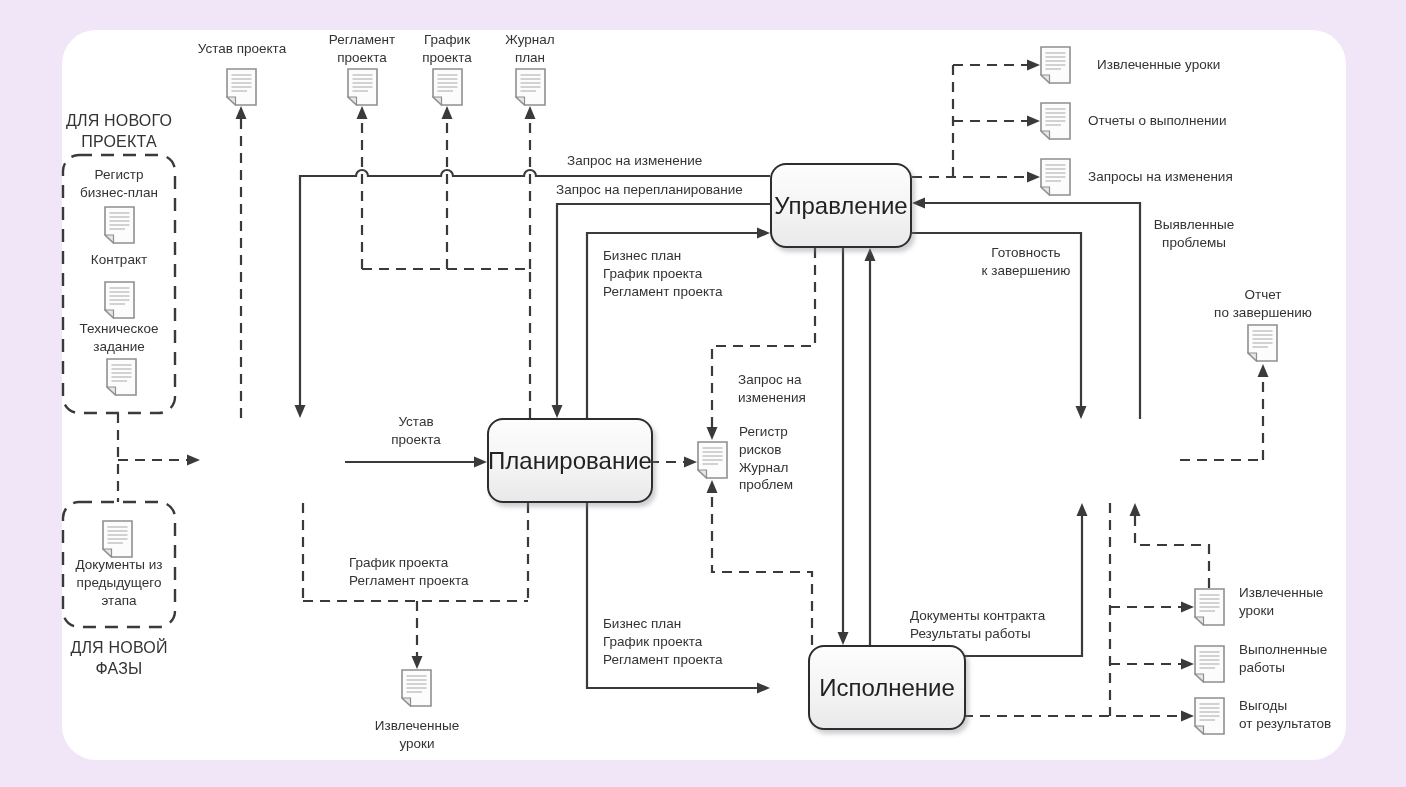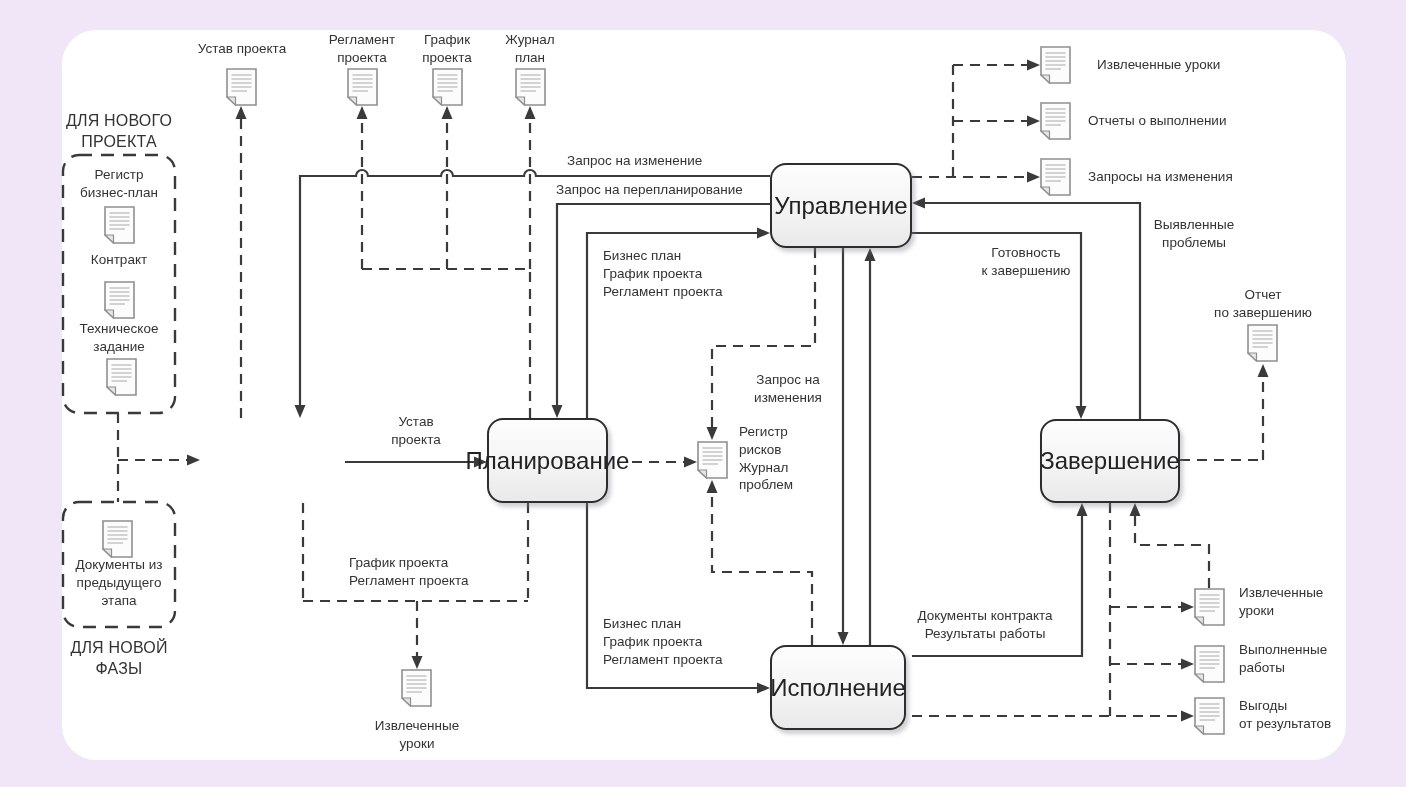--- a/index.html
+++ b/index.html
@@ -18,21 +18,21 @@
   .doc-body{fill:var(--doc-fill);stroke:var(--doc-stroke);stroke-width:1.6}
   .doc-fold{fill:#e6e6e6;stroke:var(--doc-stroke);stroke-width:1.2}
   .doc-lines{stroke:var(--doc-lines);stroke-width:1.4;fill:none}
   .node{position:absolute;border:2.4px solid var(--node-border);border-radius:16px;
     background:linear-gradient(180deg,#fdfdfd 0%,#f4f4f4 55%,#e9e9e9 100%);
     box-shadow:3px 4px 4px rgba(130,125,140,.38);
     display:flex;align-items:center;justify-content:center;
     font-size:24px;color:#222;}
   .lbl{position:absolute;font-size:13.5px;line-height:1.32;color:var(--text);white-space:pre-line}
   .lbl.c{text-align:center}
-  .lbl.r{text-align:center}
+  .lbl.r{text-align:left}
   .lbl.nw{white-space:nowrap}
   .lbl.caps{font-size:16px;letter-spacing:.2px}
 </style>
 </head>
 <body>
 
 <div class="stage">
   <div class="card"></div>
 
   <svg class="overlay" viewBox="0 0 1406 787">
@@ -151,24 +151,23 @@
     <use href="#doc" x="697" y="441" width="31" height="38"></use>
     <use href="#doc" x="1040" y="46" width="31" height="38"></use>
     <use href="#doc" x="1040" y="102" width="31" height="38"></use>
     <use href="#doc" x="1040" y="158" width="31" height="38"></use>
     <use href="#doc" x="1247" y="324" width="31" height="38"></use>
     <use href="#doc" x="1194" y="588" width="31" height="38"></use>
     <use href="#doc" x="1194" y="645" width="31" height="38"></use>
     <use href="#doc" x="1194" y="697" width="31" height="38"></use>
   </svg>
 
-  <div class="node" style="left:487px;top:418px;width:121px;height:85px">Планирование</div>
+  <div class="node" style="left:487px;top:418px;width:166px;height:85px">Планирование</div>
   <div class="node" style="left:770px;top:163px;width:142px;height:85px">Управление</div>
-  <div class="node" style="left:770px;top:645px;width:136px;height:85px">Исполнение</div>
-  <div class="node" style="left:1040px;top:419px;width:140px;height:84px">Завершение</div>
+  <div class="node" style="left:808px;top:645px;width:158px;height:85px">Исполнение</div>
 
   <div class="lbl c nw" style="left:186px;top:40px;width:112px">Устав проекта</div>
   <div class="lbl c" style="left:312px;top:31px;width:100px">Регламент
 проекта</div>
   <div class="lbl c" style="left:397px;top:31px;width:100px">График
 проекта</div>
   <div class="lbl c" style="left:480px;top:31px;width:100px">Журнал
 план</div>
 
   <div class="lbl c caps" style="left:63px;top:110px;width:112px">ДЛЯ НОВОГО

